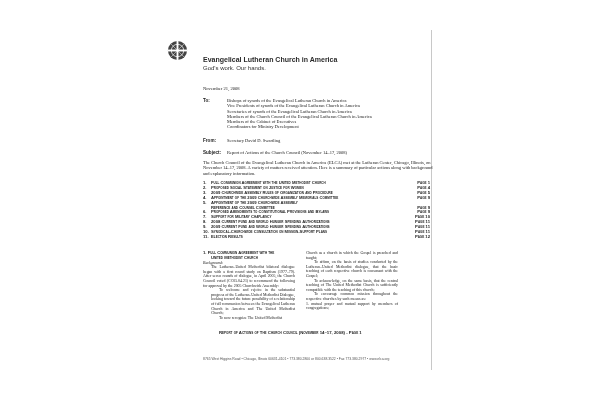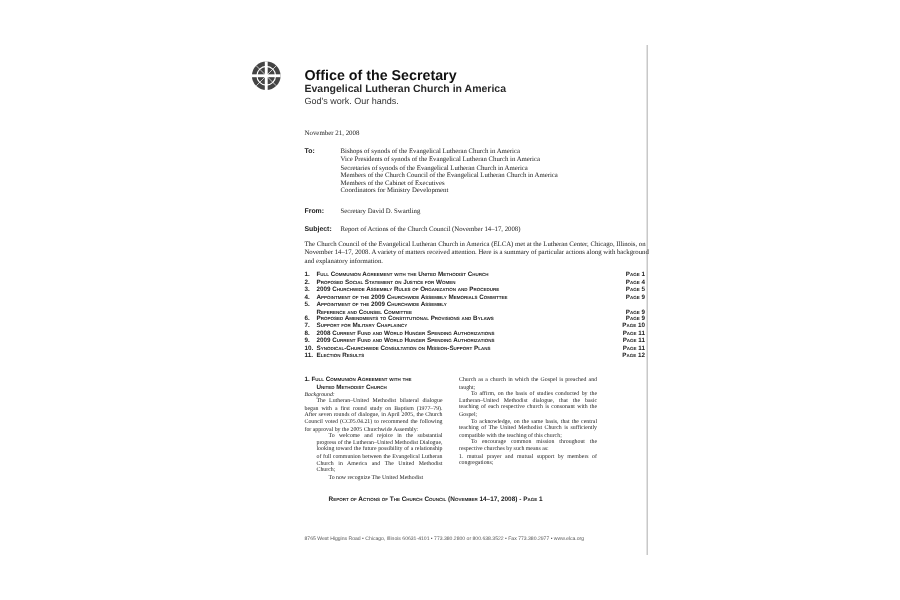--- a/index.html
+++ b/index.html
@@ -35,21 +35,20 @@
   <div class="vline"></div>
 
   <svg class="logo" viewBox="0 0 22 22">
     <circle cx="11" cy="11" r="10" fill="#444"></circle>
     <circle cx="11" cy="11" r="6.5" fill="none" stroke="#fff" stroke-width="0.8"></circle>
     <rect x="10" y="1" width="2" height="20" fill="#fff"></rect>
     <rect x="1" y="10" width="20" height="2" fill="#fff"></rect>
     <path d="M4 4 L18 18 M18 4 L4 18" stroke="#fff" stroke-width="0.5"></path>
   </svg>
 
-  <div class="hdr-title">Office of the Secretary</div>
   <div class="hdr-org">Evangelical Lutheran Church in America</div>
   <div class="hdr-tag">God's work. Our hands.</div>
 
   <div class="date">November 21, 2008</div>
 
   <div class="label" style="left:203px; top:98px;">To:</div>
   <div class="to-list">
     <div>Bishops of synods of the Evangelical Lutheran Church in America</div>
     <div>Vice Presidents of synods of the Evangelical Lutheran Church in America</div>
     <div>Secretaries of synods of the Evangelical Lutheran Church in America</div>

